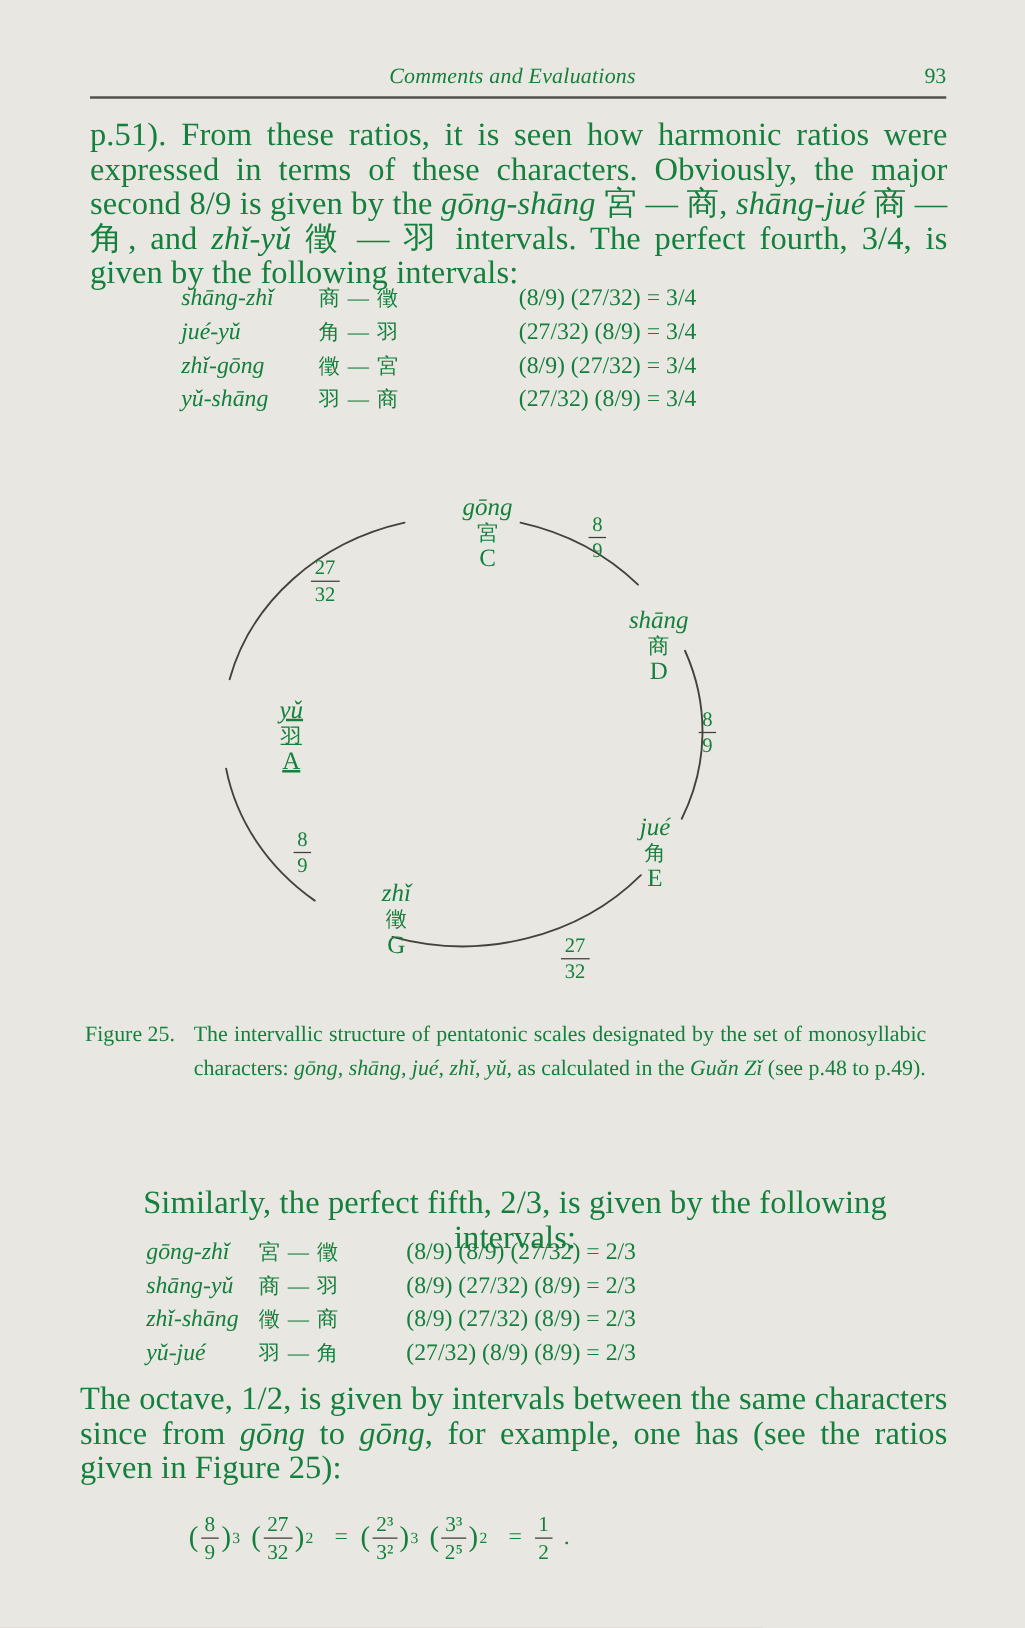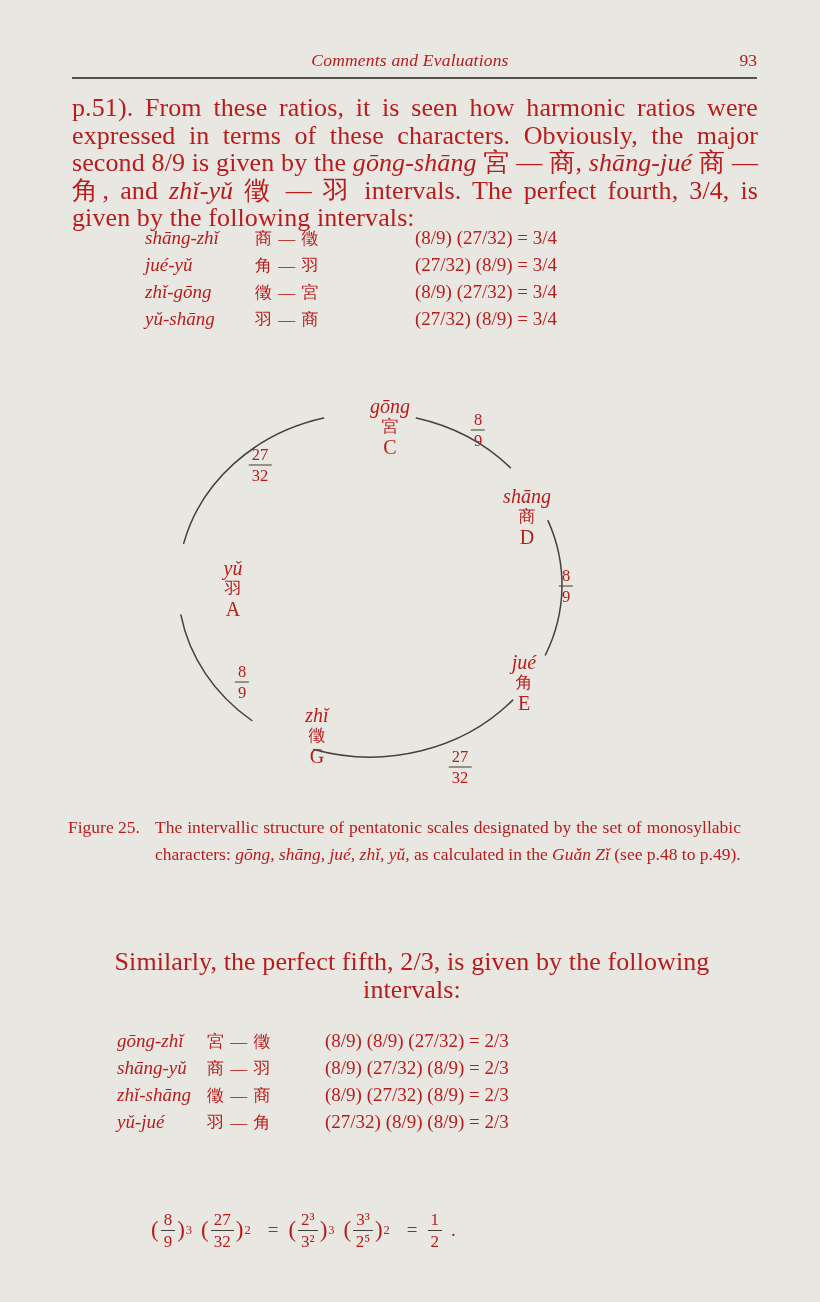--- a/index.html
+++ b/index.html
@@ -1,19 +1,19 @@
 <!DOCTYPE html>
 <html><head>
 <meta charset="utf-8">
 <style>
   * { margin:0; padding:0; box-sizing:border-box; }
   html,body { background:#d8d6d1; }
   .page {
     position:relative; width:820px; height:1302px; margin:0 auto;
-    background:#e9e7e2; color:#b91c1c; overflow:hidden;
+    background:#e9e7e2; color:#15803d; overflow:hidden;
     font-family:"Liberation Serif","DejaVu Serif",serif;
   }
   .it { font-style:italic; }
 
   
   .header-title {
     position:absolute; top:50px; left:63px; width:694px; text-align:center;
     font-style:italic; font-size:17.5px; letter-spacing:.2px;
   }
   .page-number { position:absolute; top:50px; right:63px; font-size:17.5px; }
@@ -28,35 +28,35 @@
   
   .itable { position:absolute; font-size:19px; }
   .table1 { top:227px; left:145px; }
   .table2 { top:990px; left:117px; }
   .t-row { display:flex; height:27px; align-items:baseline; }
   .t-pinyin { font-style:italic; }
   .table1 .t-pinyin { width:78px; }
   .table2 .t-pinyin { width:90px; }
   .t-cjk { font-size:17px; letter-spacing:1px; }
   .table1 .t-cjk { width:160px;margin-left:32px; }
-  .table2 .t-cjk { width:118px;margin-top:40px; }
+  .table2 .t-cjk { width:118px; }
   .t-formula { white-space:pre; }
 
   
   .figure { position:absolute; left:140px; top:390px; width:520px; height:420px; }
   .figure svg { position:absolute; left:0; top:0; }
   .fig-node { position:absolute; text-align:center; transform:translateX(-50%); line-height:20.5px; }
   .fig-pinyin { font-style:italic; font-size:20px; display:block; }
   .fig-cjk { font-size:17px; display:block; }
   .fig-note { font-size:20px; display:block; }
   .node-gong  { left:250px; top:6px; }
   .node-shang { left:387px; top:96px; }
   .node-jue   { left:384px; top:262px; }
   .node-zhi   { left:177px; top:315px; }
-  .node-yu    { left:93px;  top:168px; }
+  .node-yu    { left:93px;  top:168px;text-decoration:underline; }
 
   .ffrac { position:absolute; transform:translate(-50%,-50%); text-align:center;
            font-size:16.5px; line-height:18px; }
   .ffrac .fnum { display:block; border-bottom:1.5px solid #413d37; padding:0 3px 1px; }
   .ffrac .fden { display:block; padding-top:1px; }
   .ratio-0 { left:338px; top:40px; }
   .ratio-1 { left:426px; top:196px; }
   .ratio-2 { left:320px; top:377px; }
   .ratio-3 { left:102px; top:292px; }
   .ratio-4 { left:120px; top:75px; }
@@ -195,20 +195,21 @@
       <span class="t-cjk">徵 — 商</span>
       <span class="t-formula">(8/9) (27/32) (8/9) = 2/3</span>
     </div>
     <div class="t-row">
       <span class="t-pinyin">yǔ-jué</span>
       <span class="t-cjk">羽 — 角</span>
       <span class="t-formula">(27/32) (8/9) (8/9) = 2/3</span>
     </div>
   </div>
 
+  <div class="para para3"><span>The octave, 1/2, is given by intervals between the same characters since from </span><span class="it">gōng</span><span> to </span><span class="it">gōng</span><span>, for example, one has (see the ratios given in Figure 25):</span></div>
 
   <div class="equation">
     <span class="eq-term">
       <span class="eq-paren">(</span>
       <span class="eq-frac">
         <span class="fnum">8</span>
         <span class="fden">9</span>
       </span>
       <span class="eq-paren">)</span>
       <sup class="eq-exp">3</sup>

